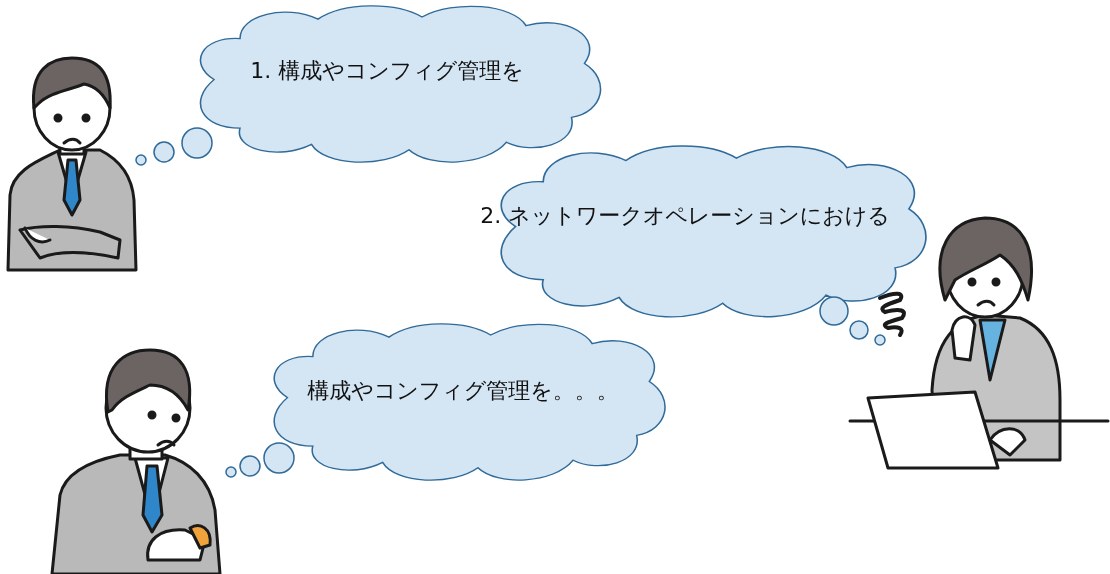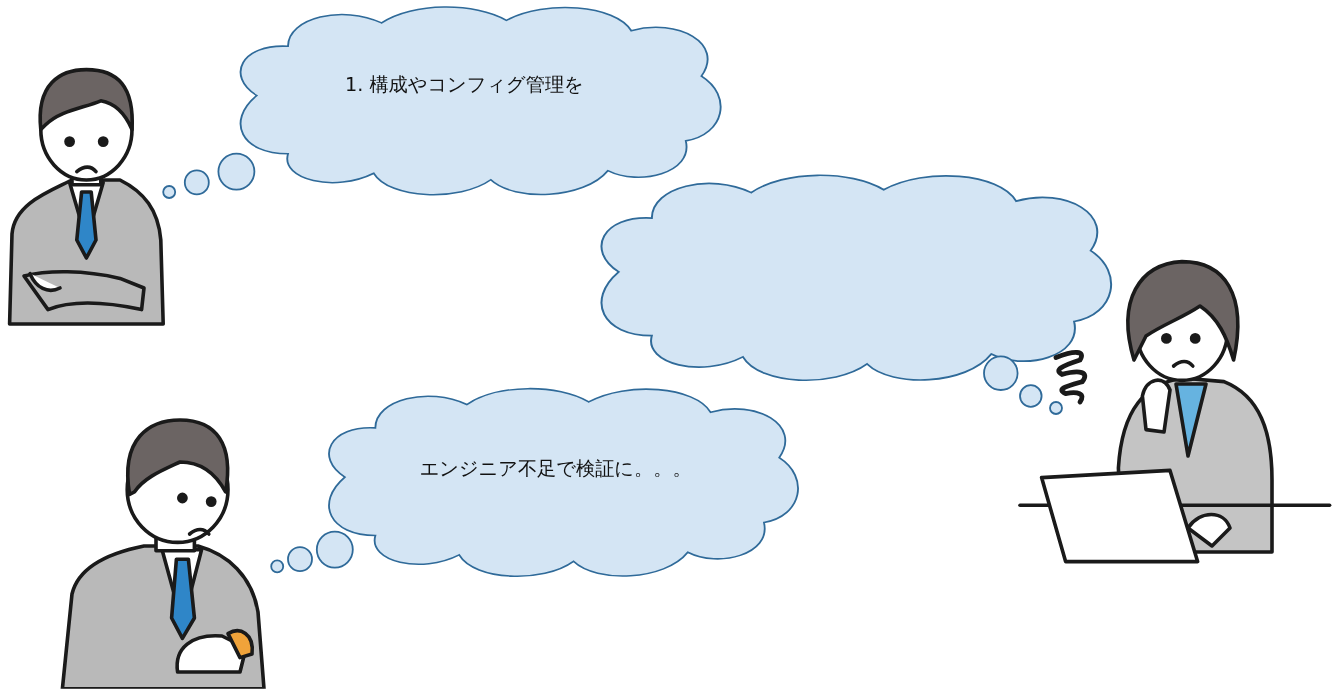--- a/index.html
+++ b/index.html
@@ -1,20 +1,20 @@
 <!DOCTYPE html>
 <html><head>
 <meta charset="utf-8">
 <style>
   html, body { margin:0; padding:0; background:#ffffff; }
   body { width:1110px; height:574px; position:relative; overflow:hidden;
          font-family:"DejaVu Sans", "Liberation Sans", sans-serif; }
   svg.scene { position:absolute; left:0; top:0; }
   .bubble-text { position:absolute; text-align:center; color:#111111;
-                 font-size:16px; line-height:30px; white-space:nowrap; }
+                 font-size:22px; line-height:30px; white-space:nowrap; }
   .bubble-text span { display:block; }
 </style>
 </head>
 <body>
 
 <svg class="scene" width="1110" height="574" viewBox="0 0 1110 574">
   <defs>
     <path id="cloudshape" d="M20,70 C0,55 10,30 40,32 C40,10 75,0 100,14 C120,-2 160,-2 180,12 C205,-4 250,0 260,20 C290,10 320,30 305,55 C325,70 320,100 295,105 C300,130 265,140 245,128 C230,150 185,152 170,135 C150,152 105,150 95,130 C70,145 35,135 40,115 C10,115 0,90 20,70 Z"></path>
   </defs>
 
@@ -84,17 +84,18 @@
     <path d="M148,560 C145,540 160,528 185,530 L205,540 L200,560 Z" fill="#ffffff"></path>
     <path d="M190,528 C200,522 212,528 210,545 L200,548 Z" fill="#f0a33a"></path>
   </g>
 </svg>
 
 <div class="bubble-text" style="left:192px; top:56px; width:390px;">
   <span>1. 構成やコンフィグ管理を</span>
 </div>
 
 <div class="bubble-text" style="left:470px; top:201px; width:430px;">
+  <span>2. ネットワークオペレーションにおける</span>
 </div>
 
 <div class="bubble-text" style="left:268px; top:376px; width:390px;">
-  <span>エンジニア不足で検証に。。。</span>
+  <span>構成やコンフィグ管理を。。。</span>
 </div>
 
 </body></html>

